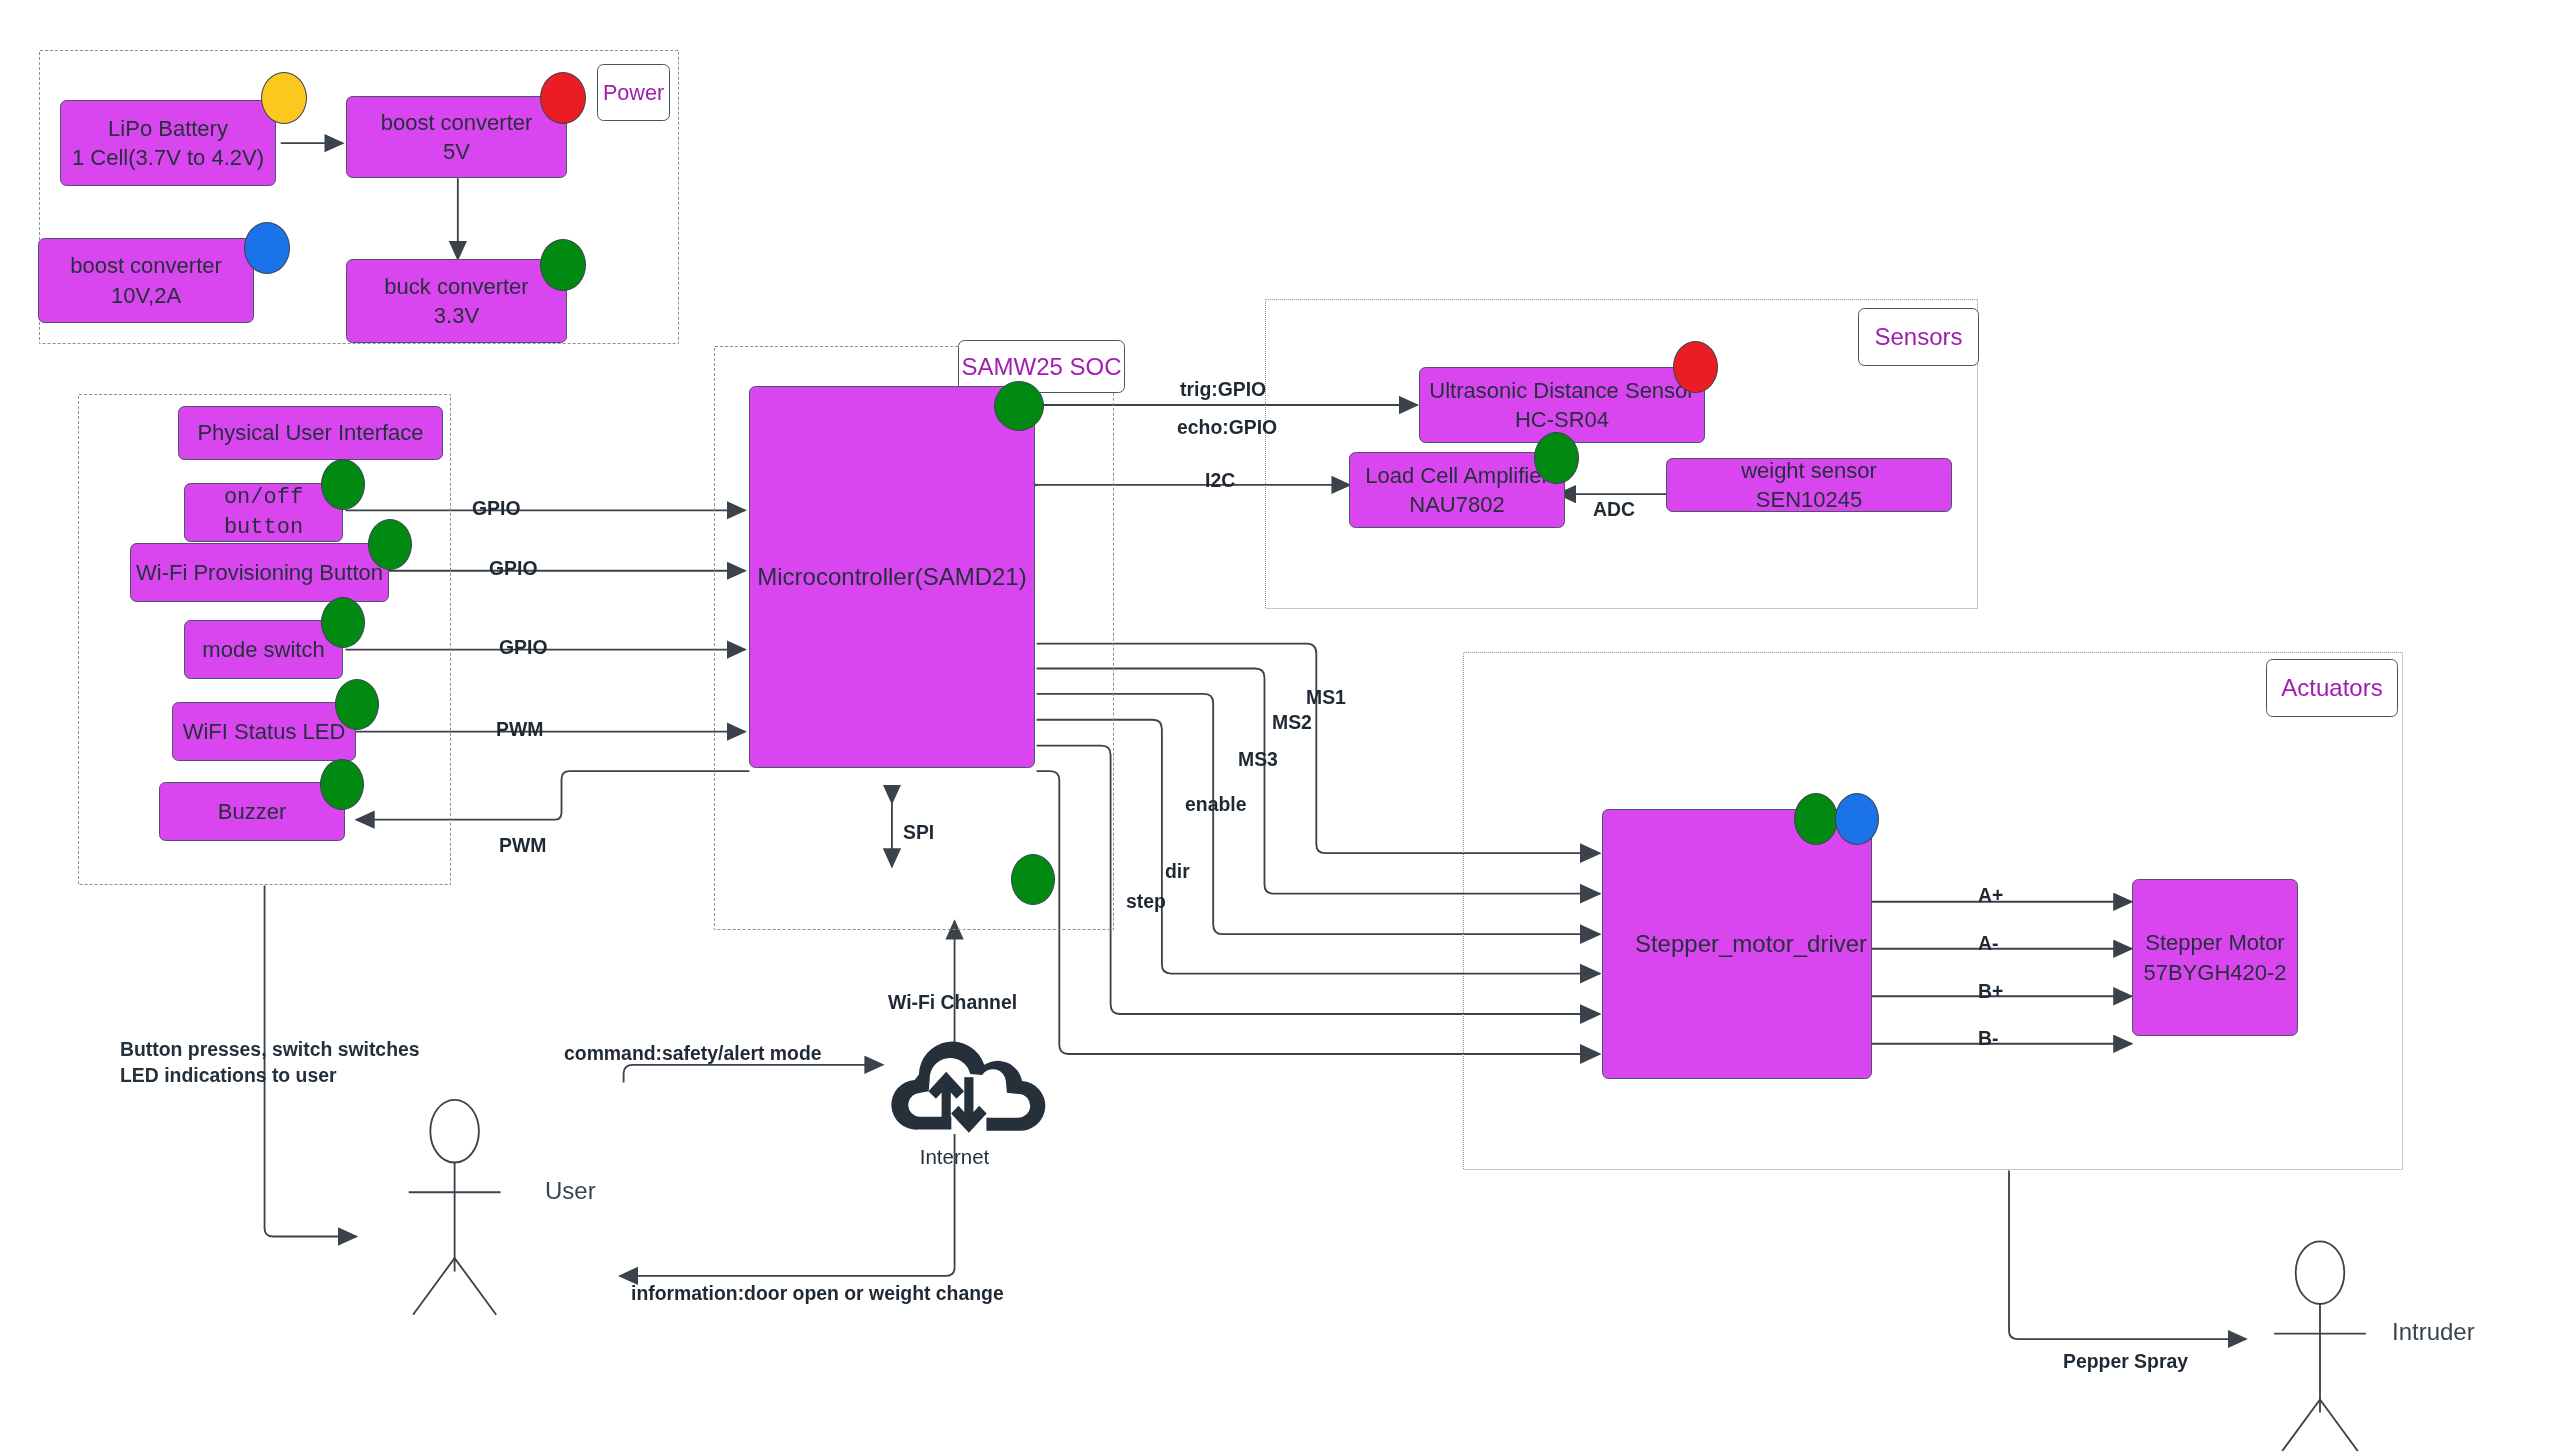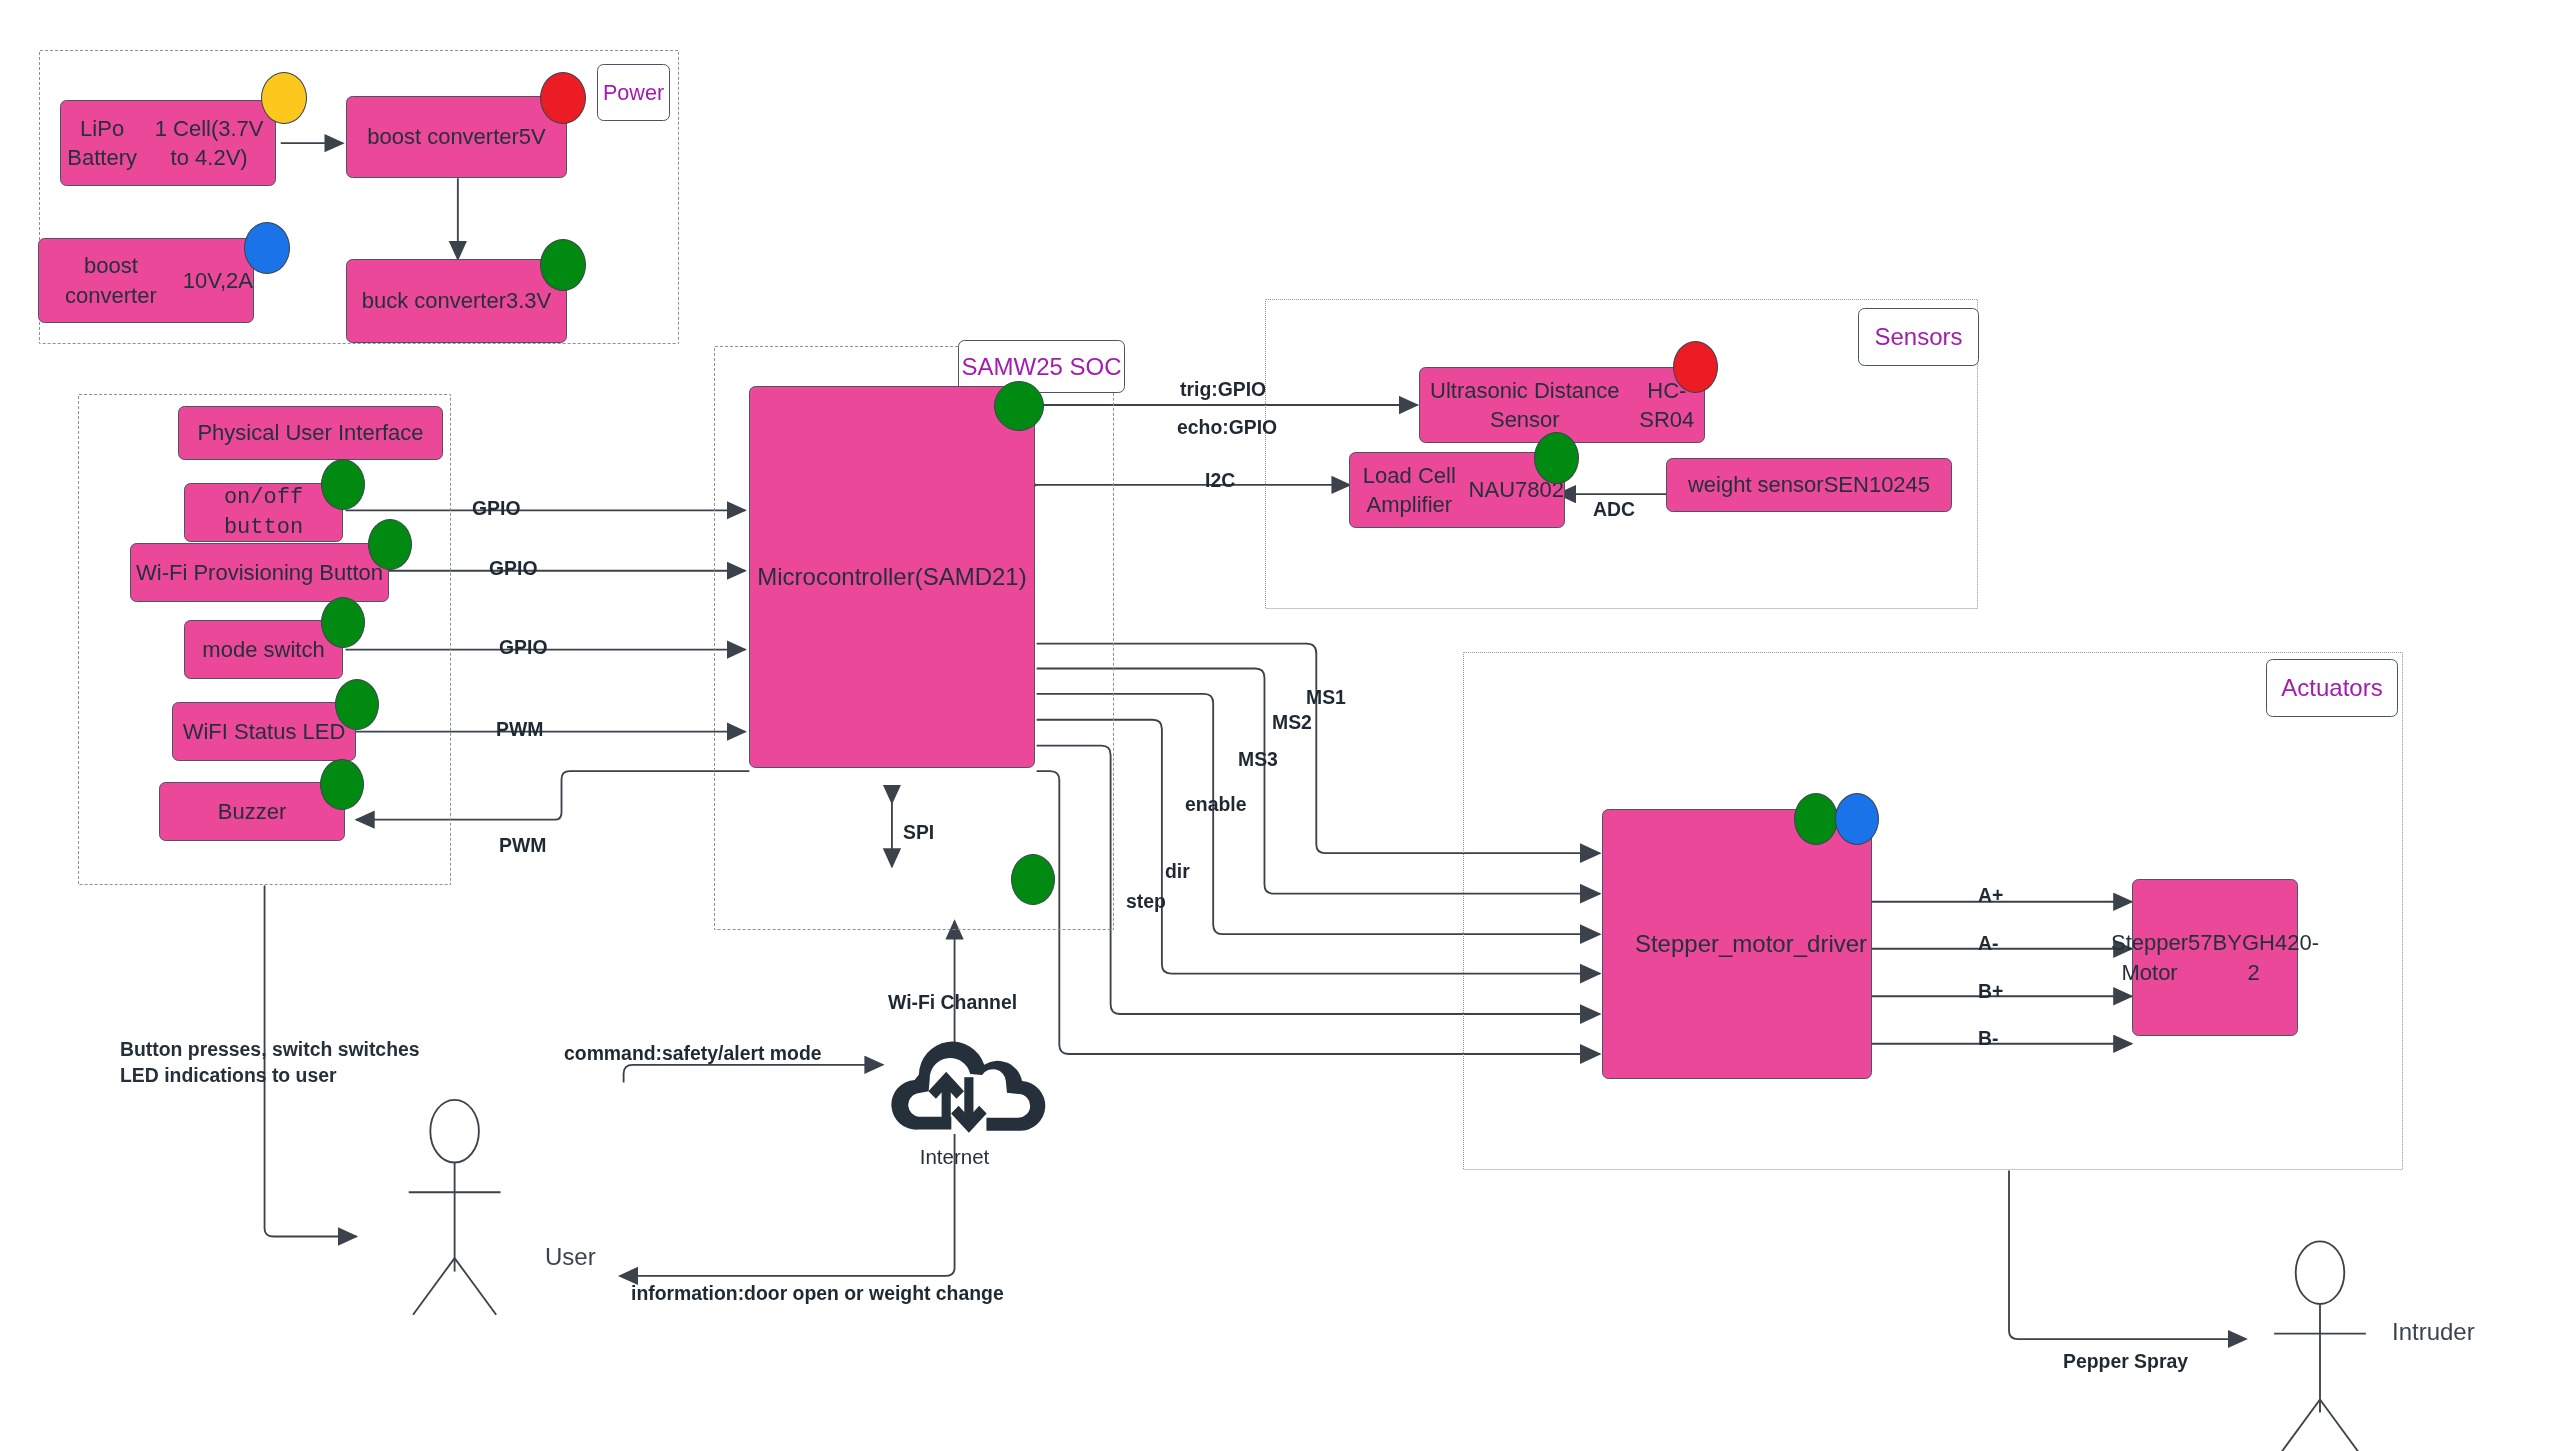--- a/index.html
+++ b/index.html
@@ -1,21 +1,21 @@
 <!DOCTYPE html>
 <html style="font-size:8.6px"><head>
 <meta charset="utf-8">
 <title>Embedded System Block Diagram</title>
 <style>
   html,body{margin:0;padding:0;background:#ffffff;}
   body{font-family:"Liberation Sans",sans-serif;color:#25303b;}
   #stage{position:relative;width:2550px;height:1452px;background:#fff;overflow:hidden;}
   svg.layer{position:absolute;left:0;top:0;width:2550px;height:1452px;pointer-events:none;}
   .box{position:absolute;box-sizing:border-box;border:1.6px solid #4a5563;border-radius:6.5px;
-       background:#ec4899;display:flex;flex-direction:row;align-items:center;justify-content:center;
+       background:#d946ef;display:flex;flex-direction:column;align-items:center;justify-content:center;
        text-align:center;line-height:1.32;color:#25303b;}
   .grp{position:absolute;box-sizing:border-box;border:1.6px dashed #8a9099;background:transparent;border-radius:1.1px;}
   .grp.dotted{border-style:dotted;}
   .tag{position:absolute;box-sizing:border-box;border:1.6px solid #4a5563;border-radius:6.5px;background:#fff;
        display:flex;align-items:center;justify-content:center;color:#a21caf;}
   .dot{position:absolute;border-radius:50%;border:1.6px solid #3b424c;box-sizing:border-box;}
   .lbl{position:absolute;color:#1f2933;white-space:nowrap;}
   .lbl.b{font-weight:bold;}
   .note{position:absolute;text-align:center;line-height:1.45;color:#25303b;white-space:pre-line;}
   .actor-name{position:absolute;color:#3a4450;white-space:nowrap;}
@@ -240,21 +240,21 @@
   <div class="lbl b" style="left:1238px;top:748px;font-size:19.4px;">MS3</div>
   <div class="lbl b" style="left:1185px;top:793px;font-size:19.4px;">enable</div>
   <div class="lbl b" style="left:1165px;top:860px;font-size:19.4px;">dir</div>
   <div class="lbl b" style="left:1126px;top:890px;font-size:19.4px;">step</div>
 
   <div class="lbl b" style="left:1978px;top:884px;font-size:19.4px;">A+</div>
   <div class="lbl b" style="left:1978px;top:932px;font-size:19.4px;">A-</div>
   <div class="lbl b" style="left:1978px;top:980px;font-size:19.4px;">B+</div>
   <div class="lbl b" style="left:1978px;top:1027px;font-size:19.4px;">B-</div>
 
-  <div class="actor-name" style="left:545px;top:1243px;font-size:24px;text-align:center;">User</div>
+  <div class="actor-name" style="left:545px;top:1177px;font-size:24px;text-align:center;">User</div>
   <div class="actor-name" style="left:2392px;top:1318px;font-size:24px;">Intruder</div>
 
   <div class="cloud-label" style="left:911px;top:1145px;width:87px;font-size:20.5px;">Internet</div>
 
   <div class="lbl b" style="left:888px;top:991px;font-size:19.4px;">Wi-Fi Channel</div>
   <div class="lbl b" style="left:564px;top:1042px;font-size:19.4px;">command:safety/alert mode</div>
   <div class="lbl b" style="left:631px;top:1282px;font-size:19.4px;">information:door open or weight change</div>
   <div class="note lbl b" style="left:120px;top:1036px;width:302px;font-size:19.4px;text-align:left;line-height:1.35;">Button presses, switch switches
 LED indications to user</div>
   <div class="lbl b" style="left:2063px;top:1350px;font-size:19.4px;">Pepper Spray</div>

